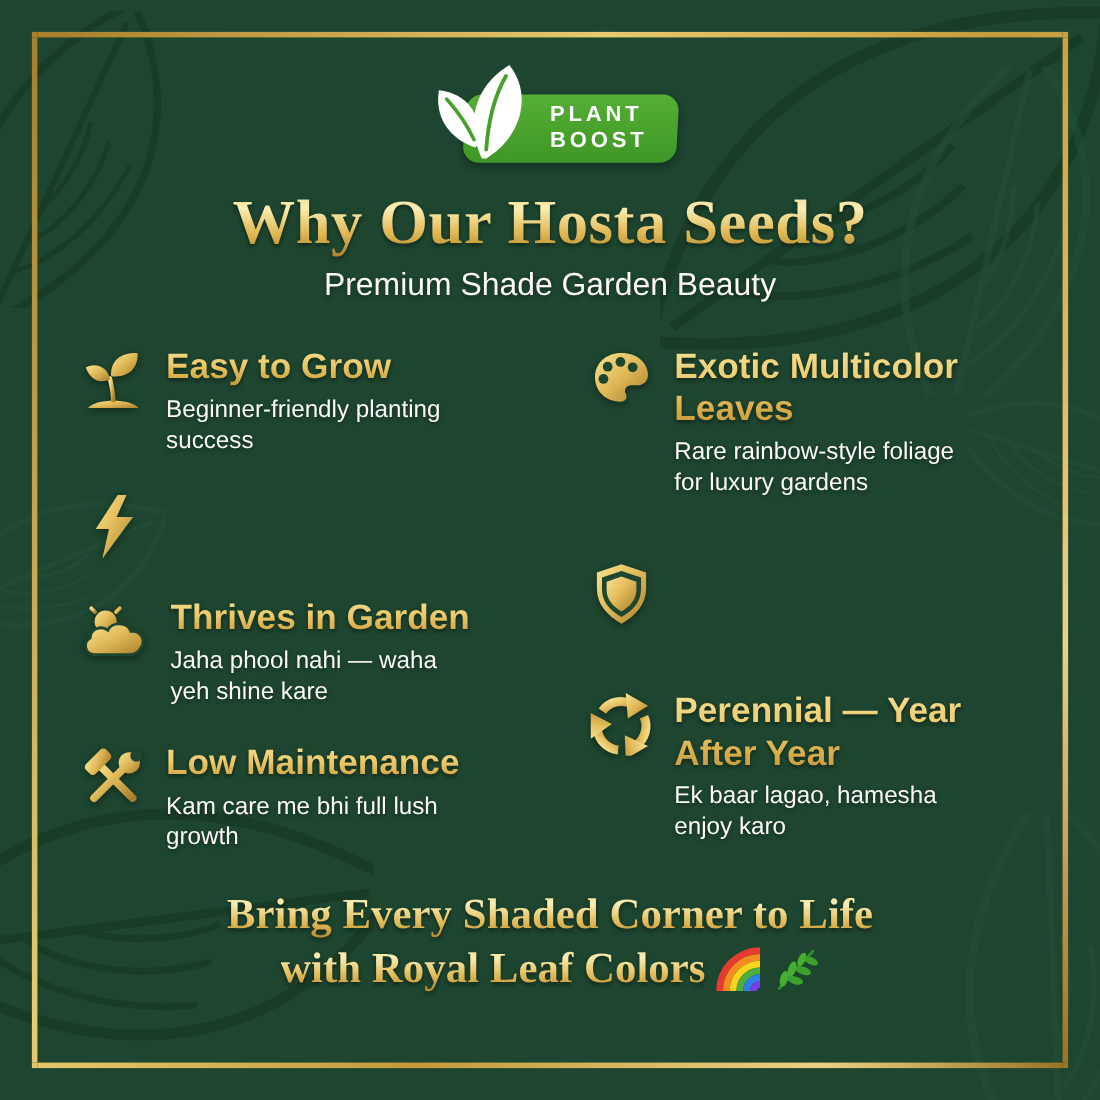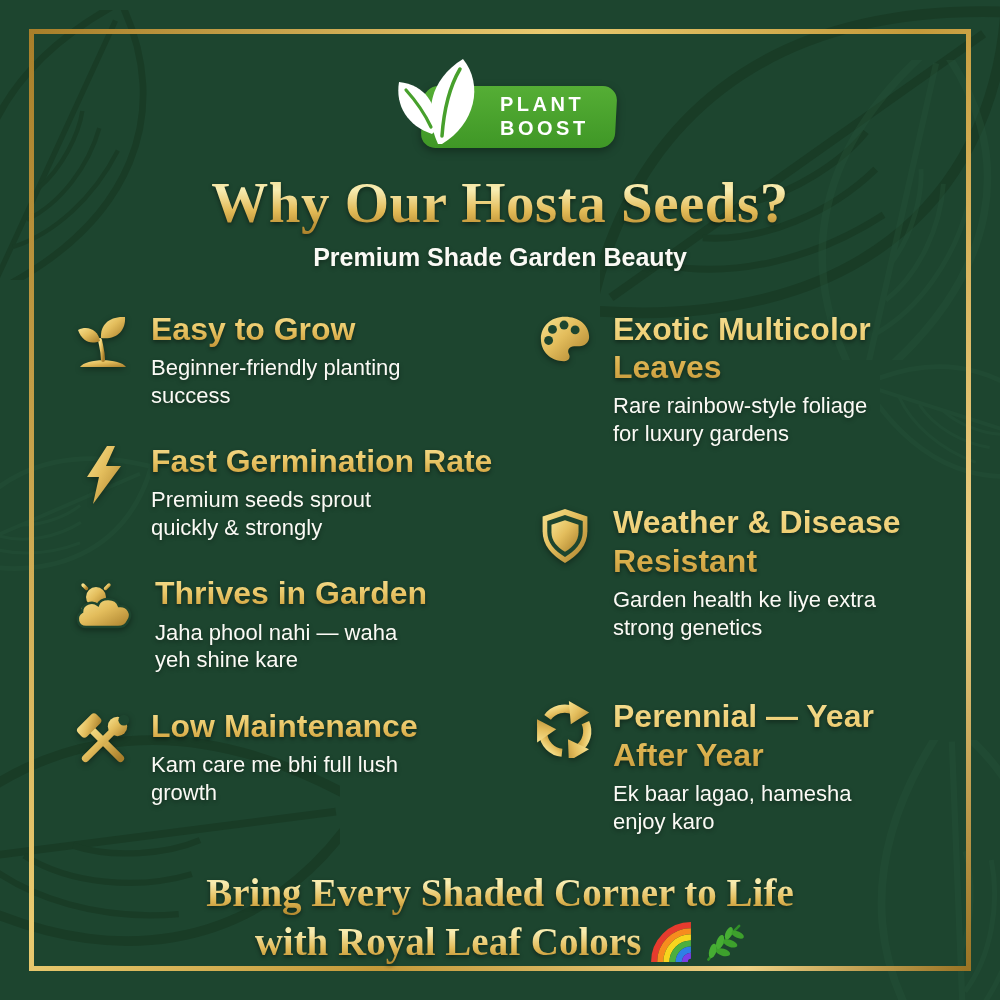--- a/index.html
+++ b/index.html
@@ -42,21 +42,21 @@
   .logo-text{
     position:absolute;left:116px;top:32px;color:#fff;font-weight:800;
     font-size:20px;line-height:1.22;letter-spacing:3.5px;
   }
   
   .title{
     margin-top:16px;text-align:center;
     font-family:"Liberation Serif",serif;font-weight:700;
     font-size:57px;line-height:1.1;letter-spacing:.5px;
   }
-  .subtitle{margin-top:8px;text-align:center;font-size:25px;font-weight:700;}
+  .subtitle{margin-top:8px;text-align:center;font-size:29px;font-weight:400;}
   
   .features{
     display:grid;grid-template-columns:462px 1fr;
     padding:0 72px;margin-top:38px;
   }
   .fcol{display:flex;flex-direction:column;gap:33px;}
   .fcol.right{gap:56px;}
   .feature{display:flex;gap:17px;}
   .ficon{flex:0 0 62px;display:flex;justify-content:center;padding-top:3px;
          filter:drop-shadow(0 2px 3px rgba(0,0,0,.4));}
@@ -152,25 +152,20 @@
 success</div>
           </div>
         </div>
 
         <div class="feature">
           <span class="ficon">
             <svg width="46" height="60" viewBox="0 0 44 60">
               <polygon points="26,1 6,32 18,32 12,59 40,21 25,21 34,1" fill="url(#gl)"></polygon>
             </svg>
           </span>
-          <div>
-            <div class="ftitle gtx2">Fast Germination Rate</div>
-            <div class="fdesc wtx">Premium seeds sprout
-quickly &amp; strongly</div>
-          </div>
         </div>
 
         <div class="feature">
           <span class="ficon">
             <svg width="66" height="58" viewBox="0 0 66 58">
               <g stroke="url(#gl)" stroke-width="3.4" stroke-linecap="round">
                 <line x1="24" y1="3" x2="24" y2="8"></line>
                 <line x1="11" y1="8" x2="14.5" y2="11.5"></line>
                 <line x1="5" y1="20" x2="11" y2="20"></line>
                 <line x1="11" y1="32" x2="14.5" y2="28.5"></line>
@@ -227,26 +222,20 @@
         </div>
 
         <div class="feature">
           <span class="ficon">
             <svg width="56" height="60" viewBox="0 0 60 62">
               <path d="M30 2 L54 10 V26 C54 41 44 52 30 60 C16 52 6 41 6 26 V10 Z" fill="url(#gl)"></path>
               <path d="M30 8.5 L49 15 V26.5 C49 38.5 41 47 30 53.5 C19 47 11 38.5 11 26.5 V15 Z" fill="#1d452f"></path>
               <path d="M30 14 L44.5 19 V27 C44.5 36 38.5 43 30 48 C21.5 43 15.5 36 15.5 27 V19 Z" fill="url(#gl)"></path>
             </svg>
           </span>
-          <div>
-            <div class="ftitle gtx2">Weather &amp; Disease
-Resistant</div>
-            <div class="fdesc wtx">Garden health ke liye extra
-strong genetics</div>
-          </div>
         </div>
 
         <div class="feature">
           <span class="ficon">
             <svg width="58" height="58" viewBox="0 0 60 60">
               <defs>
                 <g id="recArm">
                   <path d="M12 18 A 22 22 0 0 1 39 11" fill="none" stroke="url(#gl)" stroke-width="8.5"></path>
                   <polygon points="34,1 55,13 36,25" fill="url(#gl)"></polygon>
                 </g>

